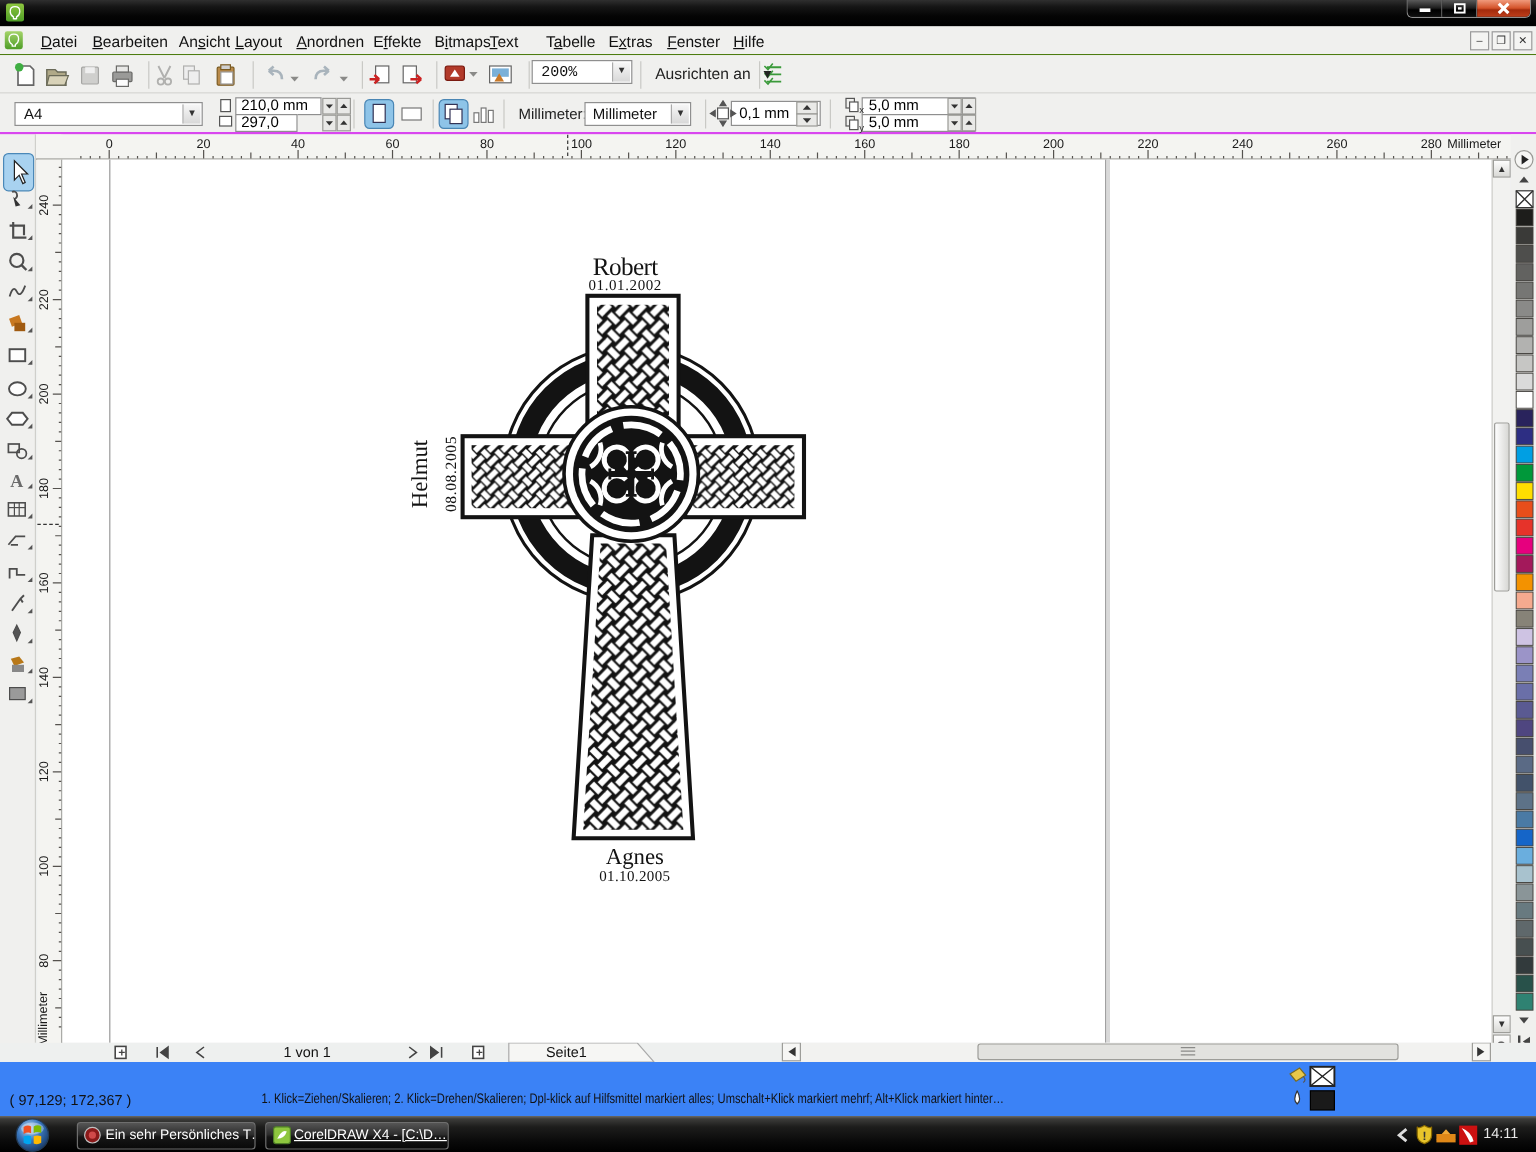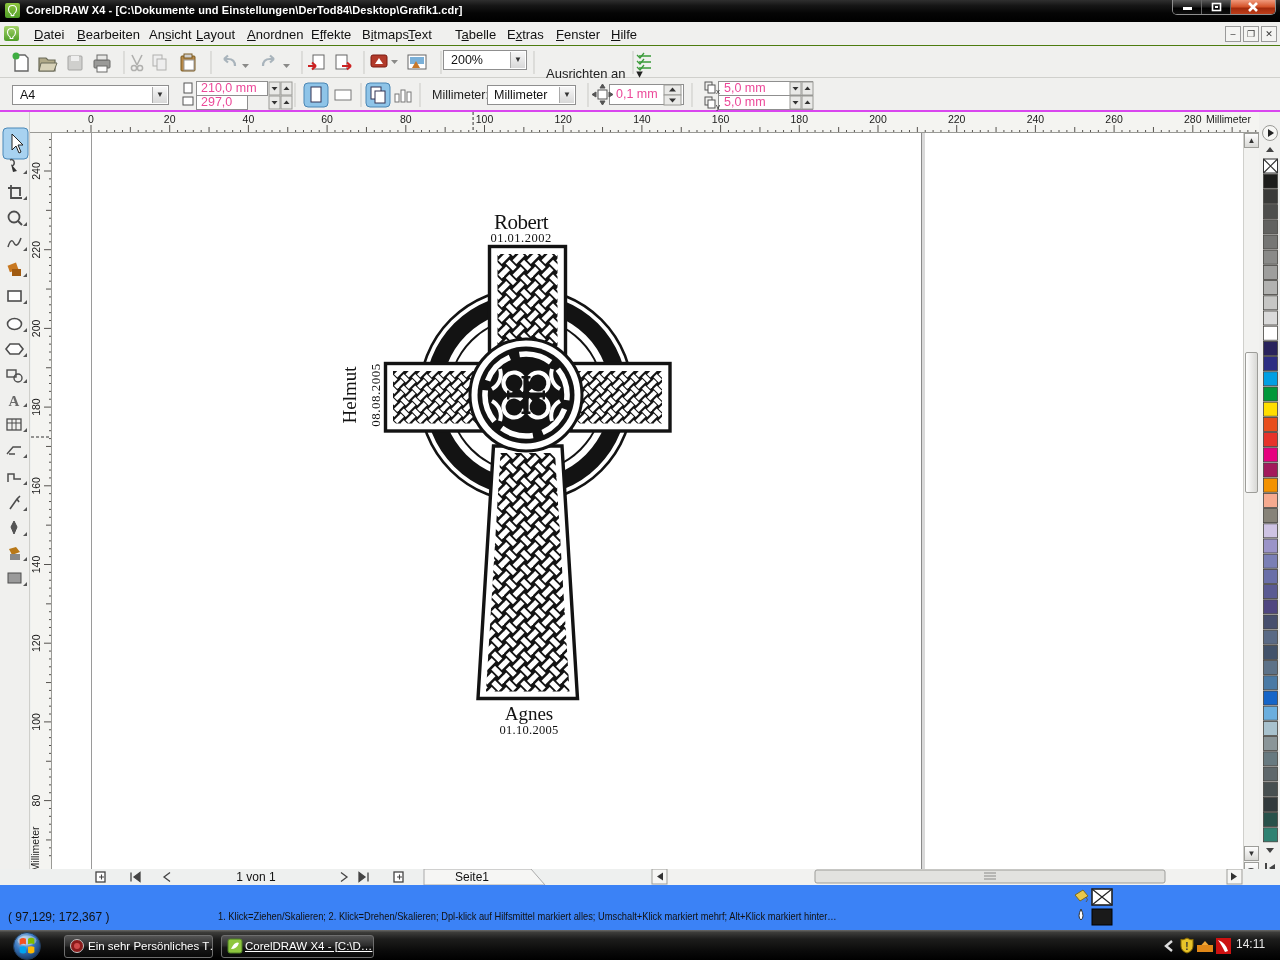--- a/index.html
+++ b/index.html
@@ -22,21 +22,21 @@
   #docbtns { position:absolute; right:3px; top:4px; display:flex; gap:2px; }
   .dbtn { width:16px; height:16px; border:1px solid #9a9a9a; background:#f4f4f2; color:#333; font-size:9px; line-height:14px; text-align:center; }
 
   
   #toolbar { left:0; top:46px; width:1280px; height:32px; background:#f0f0ee; border-bottom:1px solid #d0d0cc; }
   .combo { position:absolute; background:#fff; border:1px solid #8f8f8f; font-size:12.5px; color:#111; }
   .combo .arr { position:absolute; right:1px; top:1px; bottom:1px; width:15px; background:linear-gradient(180deg,#f7f7f7,#d8d8d8); border-left:1px solid #aaa; text-align:center; color:#333; font-size:8px; line-height:16px; }
 
   
   #propbar { left:0; top:78px; width:1280px; height:34px; background:#f0f0ee; border-bottom:2px solid #d946ef; }
-  .spinfield { position:absolute; background:#fff; border:1px solid #8f8f8f; font-size:12.5px; color:#ec4899; }
+  .spinfield { position:absolute; background:#fff; border:1px solid #8f8f8f; font-size:12.5px; color:#000000; }
 
   
   #rulerH { left:30px; top:112px; width:1250px; height:21px; background:#f4f4f1; border-bottom:1px solid #9a9a96; }
   #corner { left:30px; top:112px; width:22px; height:21px; background:#f4f4f1; border-right:1px solid #c9c9c5; border-bottom:1px solid #9a9a96;}
   #toolbox { left:0; top:112px; width:30px; height:757px; background:#f0f0ee; border-right:1px solid #cfcfcb; }
   #rulerV { left:31px; top:133px; width:21px; height:752px; background:#f4f4f1; border-right:1px solid #9a9a96; }
   #canvas { left:52px; top:133px; width:1191px; height:736px; background:#fff; }
   #vscroll { left:1243px; top:133px; width:16px; height:752px; background:#f2f2f0; border-left:1px solid #d0d0cc;}
   #palette { left:1259px; top:112px; width:21px; height:773px; background:#f0f0ee; }
 
@@ -51,21 +51,20 @@
   .scrbtn { position:absolute; background:linear-gradient(180deg,#fdfdfd,#d9d9d6); border:1px solid #9d9d99; color:#333; text-align:center; }
 </style></head>
 <body>
 <div id="screen">
 
   <div class="abs" id="titlebar">
     <div id="corelicon"><svg width="15" height="15" xmlns="http://www.w3.org/2000/svg">
           <path d="M 7.5,2.5 q 4,0 4,4 q 0,3 -2.7,4.6 l 0,1.4 l -2.6,0 l 0,-1.4 q -2.7,-1.6 -2.7,-4.6 q 0,-4 4,-4 Z" fill="none" stroke="#fff" stroke-width="1.1"></path>
           <path d="M 6.2,12.8 l 2.6,0" stroke="#fff" stroke-width="0.8"></path>
         </svg></div>
-    <div class="ttext">CorelDRAW X4 - [C:\Dokumente und Einstellungen\DerTod84\Desktop\Grafik1.cdr]</div>
     <div id="winbtns">
       <div class="wbtn"><svg width="27" height="13" xmlns="http://www.w3.org/2000/svg">
             <rect x="9" y="7" width="9" height="3" fill="#fff"></rect>
           </svg></div>
       <div class="wbtn"><svg width="27" height="13" xmlns="http://www.w3.org/2000/svg">
             <rect x="9.5" y="3.5" width="8" height="7" fill="none" stroke="#fff" stroke-width="1.6"></rect>
             <rect x="12" y="6" width="3" height="2" fill="#fff"></rect>
           </svg></div>
       <div class="wbtn close"><svg width="42" height="13" xmlns="http://www.w3.org/2000/svg">
             <path d="M 17,3 L 25,11 M 25,3 L 17,11" stroke="#fff" stroke-width="2.6"></path>
@@ -134,22 +133,22 @@
         <path d="M 375,18 L 379,12 L 383,18 Z" fill="#fff"></path>
         <path d="M 391,14 l 7,0 l -3.5,4 Z" fill="#8a8a88"></path>
         <rect x="408" y="9" width="18" height="14" fill="#fff" stroke="#666"></rect>
         <rect x="410" y="11" width="14" height="7" fill="#7ab0d8"></rect>
         <path d="M 412,22 L 416,15 L 420,22 Z" fill="#c87828"></path>
         <g stroke="#3a9a3a" stroke-width="1.6" fill="none">
           <path d="M 639,10 l 12,0 M 639,16 l 12,0 M 639,22 l 12,0"></path>
           <path d="M 637,9 l 3,3 l 4,-5 M 637,15 l 3,3 l 4,-5 M 637,21 l 3,3 l 4,-5" stroke-width="1.3"></path>
         </g>
       </svg>
-    <div class="combo" style="left:443px; top:4px; width:84px; height:20px; line-height:18px; padding-left:7px;">200%<div class="arr">▼</div></div>
-    <div style="position:absolute; left:546px; top:20px; font-size:13px; color:#222;">Ausrichten an&nbsp;&nbsp;&nbsp;▾</div>
+    <div class="combo" style="left:443px; top:4px; width:84px; height:20px; line-height:18px; padding-left:7px;font-family:Liberation Mono, monospace;">200%<div class="arr">▼</div></div>
+    <div style="position:absolute; left:546px; top:8px; font-size:13px; color:#222;">Ausrichten an&nbsp;&nbsp;&nbsp;▾</div>
   </div>
 
   <div class="abs" id="propbar">
     <div class="combo" style="left:12px; top:7px; width:157px; height:20px; line-height:18px; padding-left:7px;">A4<div class="arr">▼</div></div>
     <div class="spinfield" style="left:196px; top:3px; width:72px; height:15px; line-height:13px; padding-left:4px;">210,0 mm</div>
     <div class="spinfield" style="left:196px; top:17px; width:52px; height:15px; line-height:13px; padding-left:4px;">297,0 mm</div>
     <div style="position:absolute; left:432px; top:10px; font-size:12.5px; color:#222;">Millimeter:</div>
     <div class="combo" style="left:487px; top:7px; width:89px; height:20px; line-height:18px; padding-left:6px;">Millimeter<div class="arr">▼</div></div>
     <div class="spinfield" style="left:609px; top:6px; width:75px; height:21px; line-height:19px; padding-left:6px;">0,1 mm</div>
     <div class="spinfield" style="left:718px; top:3px; width:95px; height:15px; line-height:13px; padding-left:5px;">5,0 mm</div>

